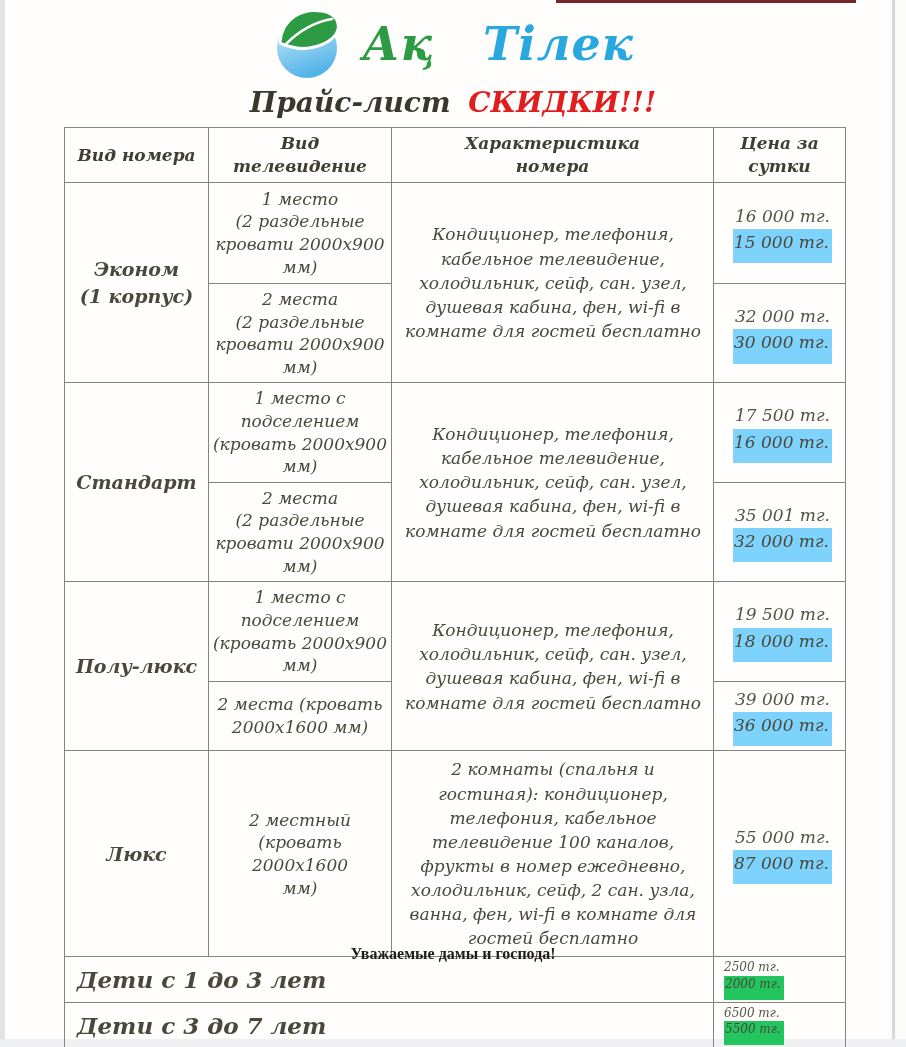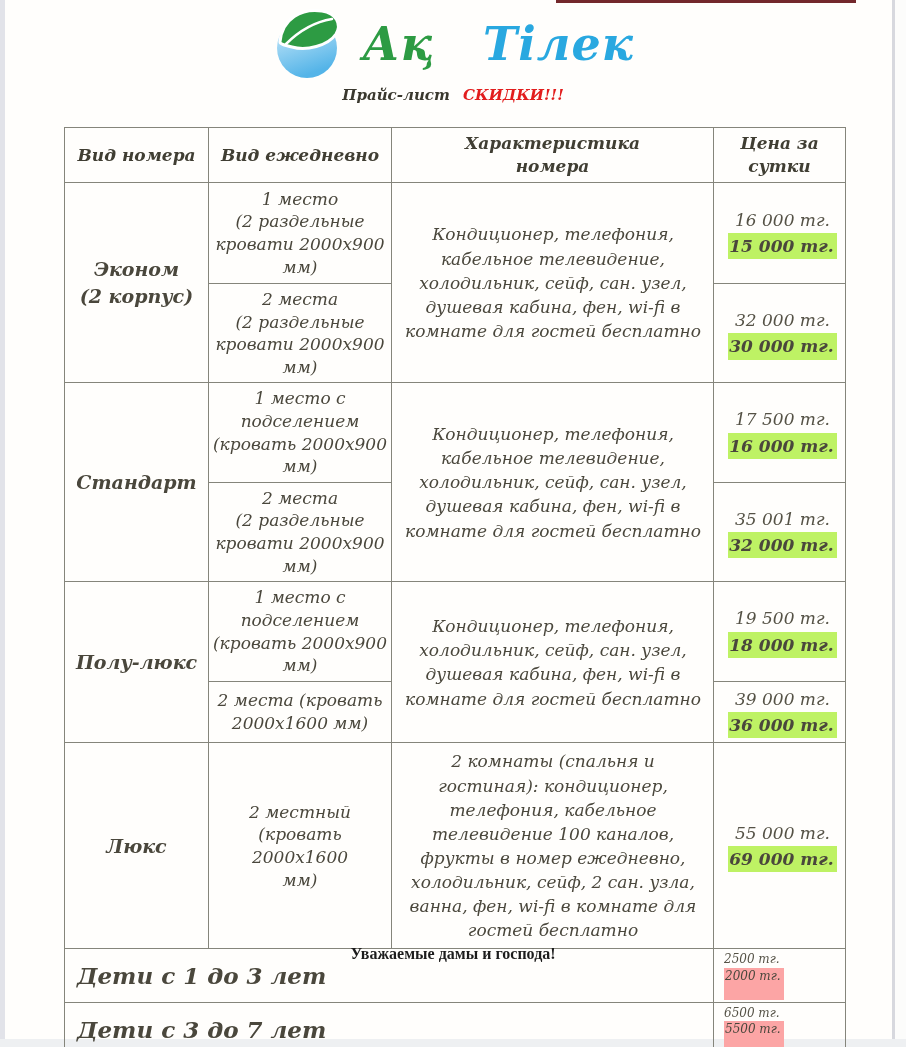--- a/index.html
+++ b/index.html
@@ -17,21 +17,21 @@
   .top-sliver { position:absolute; left:556px; top:0; width:300px; height:3px; background:#73282c; }
 
   
   .logo-row { position:absolute; top:4px; left:0; width:100%; display:flex; justify-content:center; align-items:center; }
   .brand { font-style:italic; font-weight:bold; font-size:46px; margin-left:16px; letter-spacing:1px; }
   .brand .b1 { color:#2d9b43; }
   .brand .b2 { color:#29a8e0; margin-left:32px; }
 
   
   .title { position:absolute; top:86px; left:0; width:100%; text-align:center;
-           font-size:15px; font-weight:bold; font-style:italic; color:#3a382e; }
+           font-size:28px; font-weight:bold; font-style:italic; color:#3a382e; }
   .title .discount { color:#e21d1d; margin-left:8px; }
 
   
   table.price { position:absolute; left:64px; top:127px; width:781px;
                 border-collapse:collapse; table-layout:fixed; }
   table.price col.c1 { width:144px; }
   table.price col.c2 { width:183px; }
   table.price col.c3 { width:322px; }
   table.price col.c4 { width:132px; }
   table.price th, table.price td { border:1px solid #85857b; vertical-align:middle; }
@@ -41,25 +41,25 @@
   }
   td.room { text-align:center; font-weight:bold; font-style:italic; font-size:19px;
             white-space:pre-line; line-height:1.4; }
   td.placement { text-align:center; font-style:italic; font-size:17px;
                  white-space:pre-line; line-height:1.33; padding:4px 2px; }
   td.chars { text-align:center; font-style:italic; font-size:17px;
              line-height:1.42; padding:6px 8px 6px 9px; }
   td.price-cell { text-align:center; font-style:italic; font-size:17px;
                   padding:4px 4px 4px 10px; line-height:1.55; }
   .price-old { color:#555246; }
-  .price-new { background:#bef264; font-weight:bold; padding:0 3px 0 1px; display:inline-block; }
+  .price-new { background:#7dd3fc; font-weight:normal; padding:0 3px 8px 1px; display:inline-block; }
   td.kids-label { text-align:left; font-weight:bold; font-style:italic; font-size:23px; padding-left:12px; }
   td.kids-price { text-align:left; font-style:italic; font-size:12px;
                   padding:2px 4px 2px 10px; line-height:1.35; }
-  .kids-new { background:#fca5a5; padding:0 3px 16px 1px; display:inline-block; }
+  .kids-new { background:#22c55e; padding:0 3px 8px 1px; display:inline-block; }
 
   
   .footer { position:absolute; top:941px; left:0; width:100%; text-align:center;
             font-family:"Liberation Serif", serif; font-weight:bold; font-size:16px;
             color:#1c1c1c; line-height:1.6; }
 </style>
 </head>
 <body>
 
 <div class="page">
@@ -99,30 +99,30 @@
     <colgroup>
         <col class="c1">
         <col class="c2">
         <col class="c3">
         <col class="c4">
       </colgroup>
 
     <tbody>
         <tr style="height:55px">
       <th>Вид номера</th>
-      <th>Вид ежедневно</th>
+      <th>Вид телевидение</th>
       <th>Характеристика
 номера</th>
       <th>Цена за
 сутки</th>
     </tr>
 
     <tr style="height:101px">
       <td class="room" rowspan="2">Эконом
-(2 корпус)</td>
+(1 корпус)</td>
       <td class="placement">1 место
 (2 раздельные
 кровати 2000х900
 мм)</td>
       <td class="chars" rowspan="2">Кондиционер, телефония, кабельное телевидение, холодильник, сейф, сан. узел, душевая кабина, фен, wi-fi  в комнате для гостей бесплатно</td>
       <td class="price-cell">
         <div class="price-old">16 000 тг.</div>
         <div><span class="price-new">15 000 тг.</span></div>
       </td>
     </tr>
@@ -182,21 +182,21 @@
     </tr>
 
     <tr style="height:129px">
       <td class="room">Люкс</td>
       <td class="placement">2 местный
 (кровать 2000х1600
 мм)</td>
       <td class="chars">2 комнаты (спальня и гостиная): кондиционер,  телефония, кабельное телевидение 100 каналов, фрукты в номер ежедневно, холодильник,  сейф, 2 сан. узла, ванна, фен, wi-fi  в комнате для гостей бесплатно</td>
       <td class="price-cell">
         <div class="price-old">55 000 тг.</div>
-        <div><span class="price-new">69 000 тг.</span></div>
+        <div><span class="price-new">87 000 тг.</span></div>
       </td>
     </tr>
 
     <tr style="height:44px">
       <td class="kids-label" colspan="3">Дети с 1 до 3 лет</td>
       <td class="kids-price">
         <div class="price-old">2500 тг.</div>
         <div><span class="kids-new">2000 тг.</span></div>
       </td>
     </tr>

